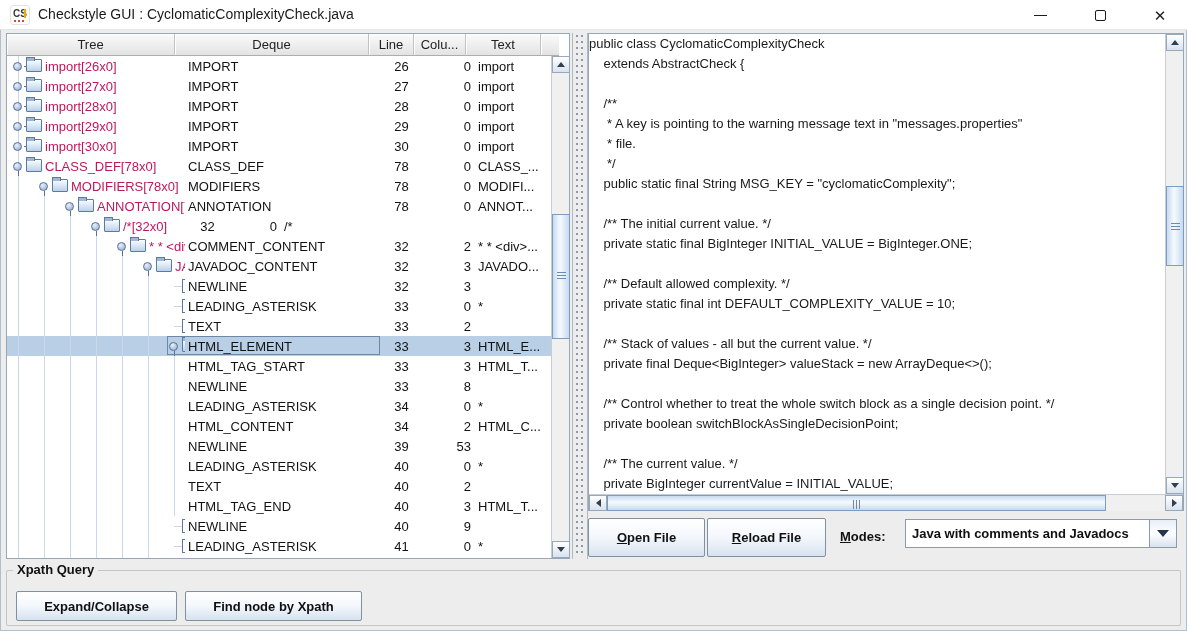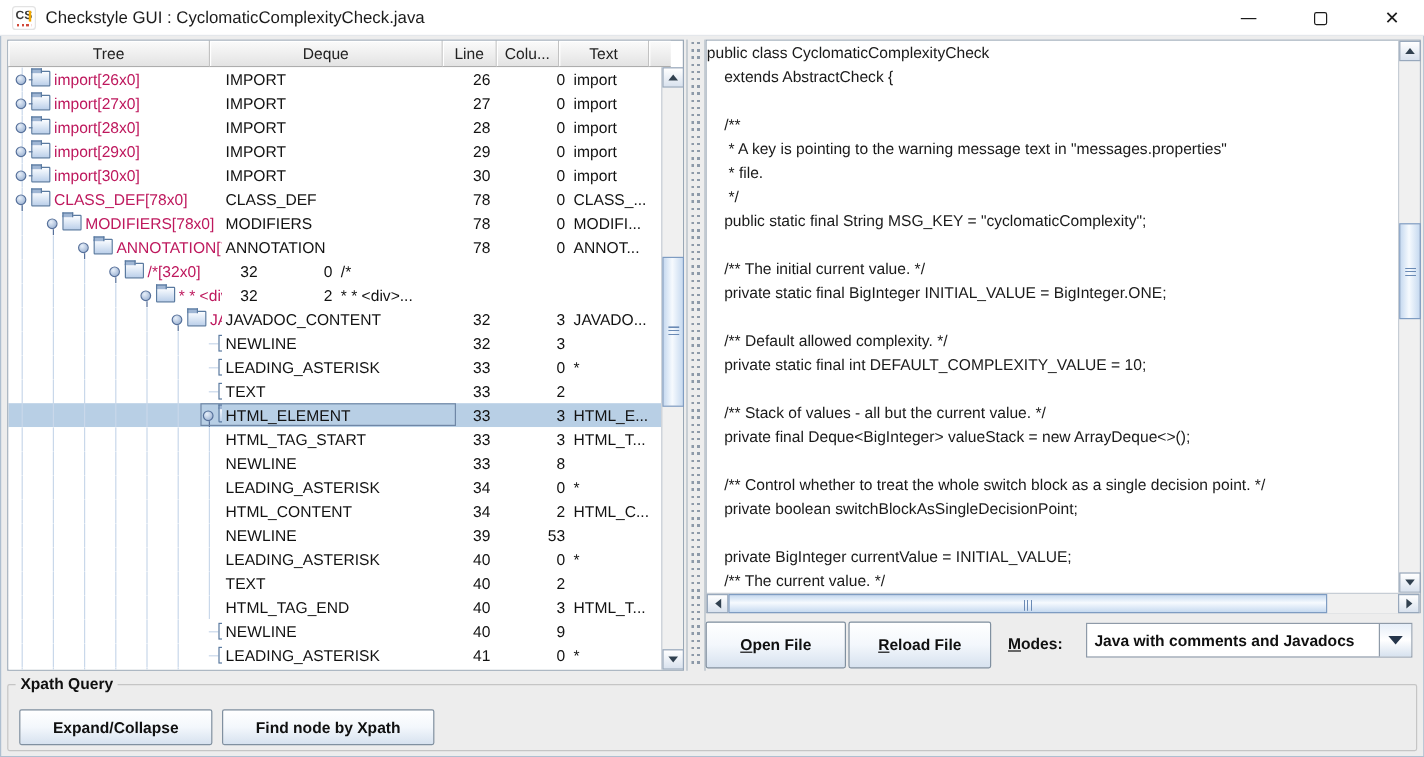--- a/index.html
+++ b/index.html
@@ -258,20 +258,21 @@
           <div class="cell c-tree">
             <div class="guide" style="left: 11px;"></div>
             <div class="guide" style="left: 37px;"></div>
             <div class="guide" style="left: 63px;"></div>
             <div class="guide" style="left: 89px;"></div>
             <div class="knob" style="left: 110px;"></div>
             <div class="stem-d" style="left: 115px;"></div>
             <div class="icon-folder" style="left: 123px;"></div>
             <div class="tlabel" style="left: 142px;">* * &lt;div&gt;...</div>
           </div>
+          <div class="cell c-type">COMMENT_CONTENT</div>
           <div class="cell c-line">32</div>
           <div class="cell c-colu">2</div>
           <div class="cell c-text">* * &lt;div&gt;...</div>
         </div>
         <div class="trow">
           <div class="cell c-tree">
             <div class="guide" style="left: 11px;"></div>
             <div class="guide" style="left: 37px;"></div>
             <div class="guide" style="left: 63px;"></div>
             <div class="guide" style="left: 89px;"></div>
@@ -566,22 +567,22 @@
         <div class="code-line"> </div>
         <div class="code-line">    /** Default allowed complexity. */</div>
         <div class="code-line">    private static final int DEFAULT_COMPLEXITY_VALUE = 10;</div>
         <div class="code-line"> </div>
         <div class="code-line">    /** Stack of values - all but the current value. */</div>
         <div class="code-line">    private final Deque&lt;BigInteger&gt; valueStack = new ArrayDeque&lt;&gt;();</div>
         <div class="code-line"> </div>
         <div class="code-line">    /** Control whether to treat the whole switch block as a single decision point. */</div>
         <div class="code-line">    private boolean switchBlockAsSingleDecisionPoint;</div>
         <div class="code-line"> </div>
+        <div class="code-line">    /** The current value. */</div>
         <div class="code-line">    private BigInteger currentValue = INITIAL_VALUE;</div>
-        <div class="code-line">    /** The current value. */</div>
       </div>
 
     <div class="vsb code-vsb">
       <div class="sb-btn" style="left:0;top:0;">
           <span class="tri-up"></span>
         </div>
       <div class="v-thumb" style="top:152px;height:80px;">
         <div class="v-grip" style="top:36px;"></div>
       </div>
       <div class="sb-btn" style="left:0;top:443px;">

